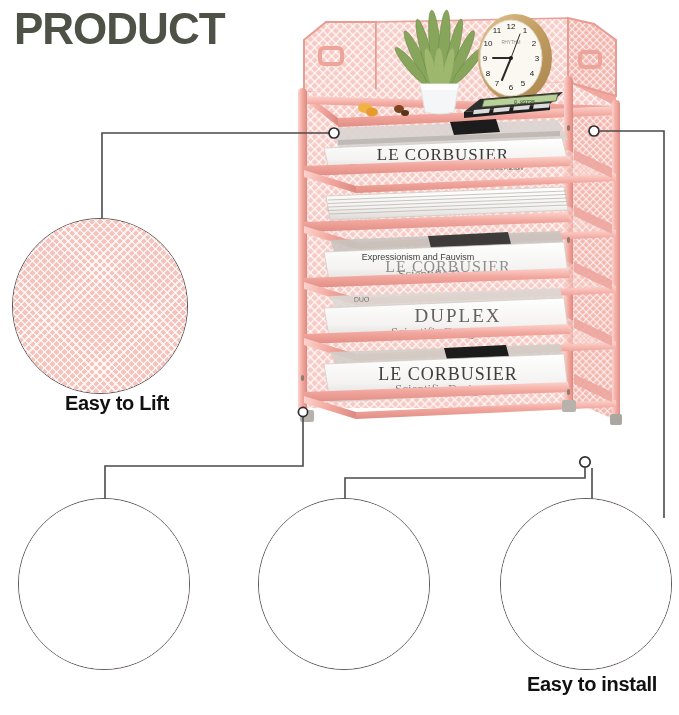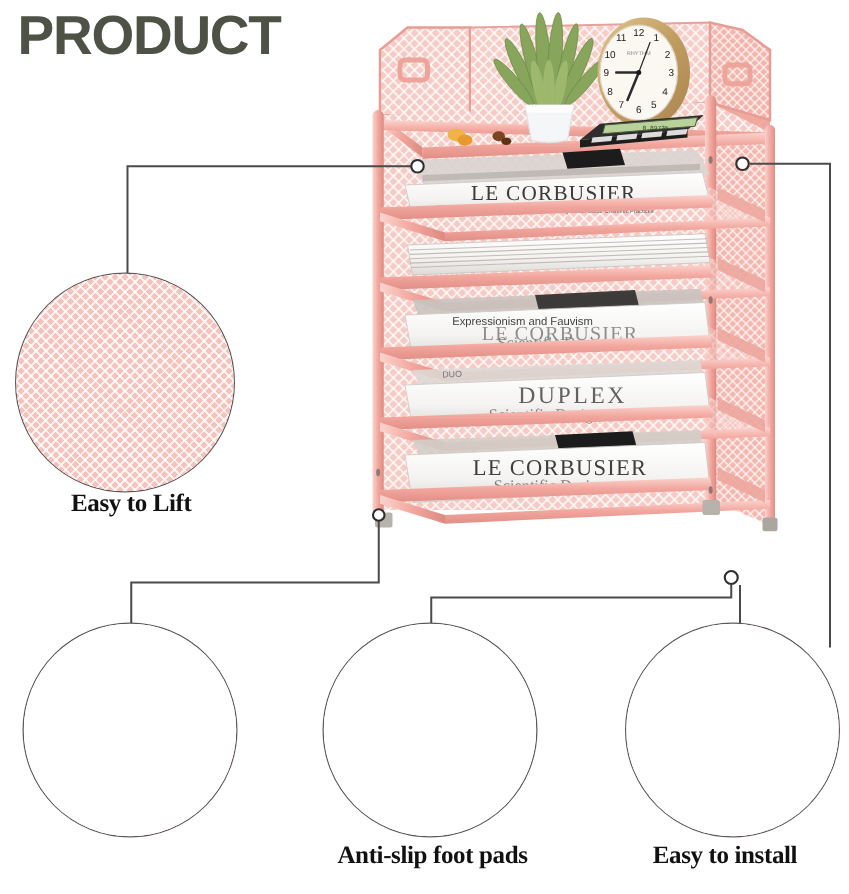--- a/index.html
+++ b/index.html
@@ -40,21 +40,22 @@
     background: #ffffff;
   }
   .detail-label {
     position: absolute;
     text-align: center;
     font-size: 20px;
     font-weight: bold;
     color: #111;
     letter-spacing: -0.3px;
     white-space: nowrap;
-    font-family: Liberation Serif, serif;
+    font-family: Liberation Sans, sans-serif;
+    margin-left: 12px;
   }
 
   
   .mesh {
     position: absolute; inset: 0;
     background-color: #f6c3bc;
     background-image:
       repeating-linear-gradient(45deg, rgba(255,255,255,.75) 0 1.6px, rgba(0,0,0,0) 1.6px 5.6px),
       repeating-linear-gradient(-45deg, rgba(255,255,255,.75) 0 1.6px, rgba(0,0,0,0) 1.6px 5.6px);
   }
@@ -420,21 +421,20 @@
       <path d="M0 80 L108 86" stroke="url(#fBar)" stroke-width="13" fill="none" stroke-linecap="round"></path>
 
       <path d="M32 84 Q30 82 34 80 L112 84 Q120 86 119 98 L119 116 Q118 124 108 124 L40 120 Q31 118 31 108 Z" fill="url(#padWhite)" stroke="#d2d2d2" stroke-width="1"></path>
       <path d="M92 86 L119 88 L119 118 L94 118 Z" fill="#e6e6e6" opacity="0.8"></path>
 
       <ellipse cx="98" cy="44" rx="16" ry="17" fill="url(#screwG)"></ellipse>
       <rect x="86" y="40" width="25" height="7" rx="1" fill="#f4f4f4" opacity="0.95"></rect>
       <ellipse cx="98" cy="44" rx="16" ry="17" fill="none" stroke="#8a8a8a" stroke-width="1.2"></ellipse>
     </svg>
   </div>
-  <div class="detail-label" style="left:240px; top:673px; width:212px;">Anti-slip foot pads</div>
 
   <div class="detail" style="left:500px; top:498px; width:172px; height:172px;">
     <div style="position:absolute;inset:0;background:#ffffff;"></div>
     <svg width="172" height="172" viewBox="0 0 172 172">
       <defs>
         <pattern id="insMeshA" width="9" height="9" patternUnits="userSpaceOnUse" patternTransform="rotate(42)">
           <rect width="9" height="9" fill="#efb2aa"></rect>
           <rect width="9" height="1.8" fill="#ffffff" opacity="0.62"></rect>
           <rect width="1.8" height="9" fill="#ffffff" opacity="0.62"></rect>
         </pattern>

